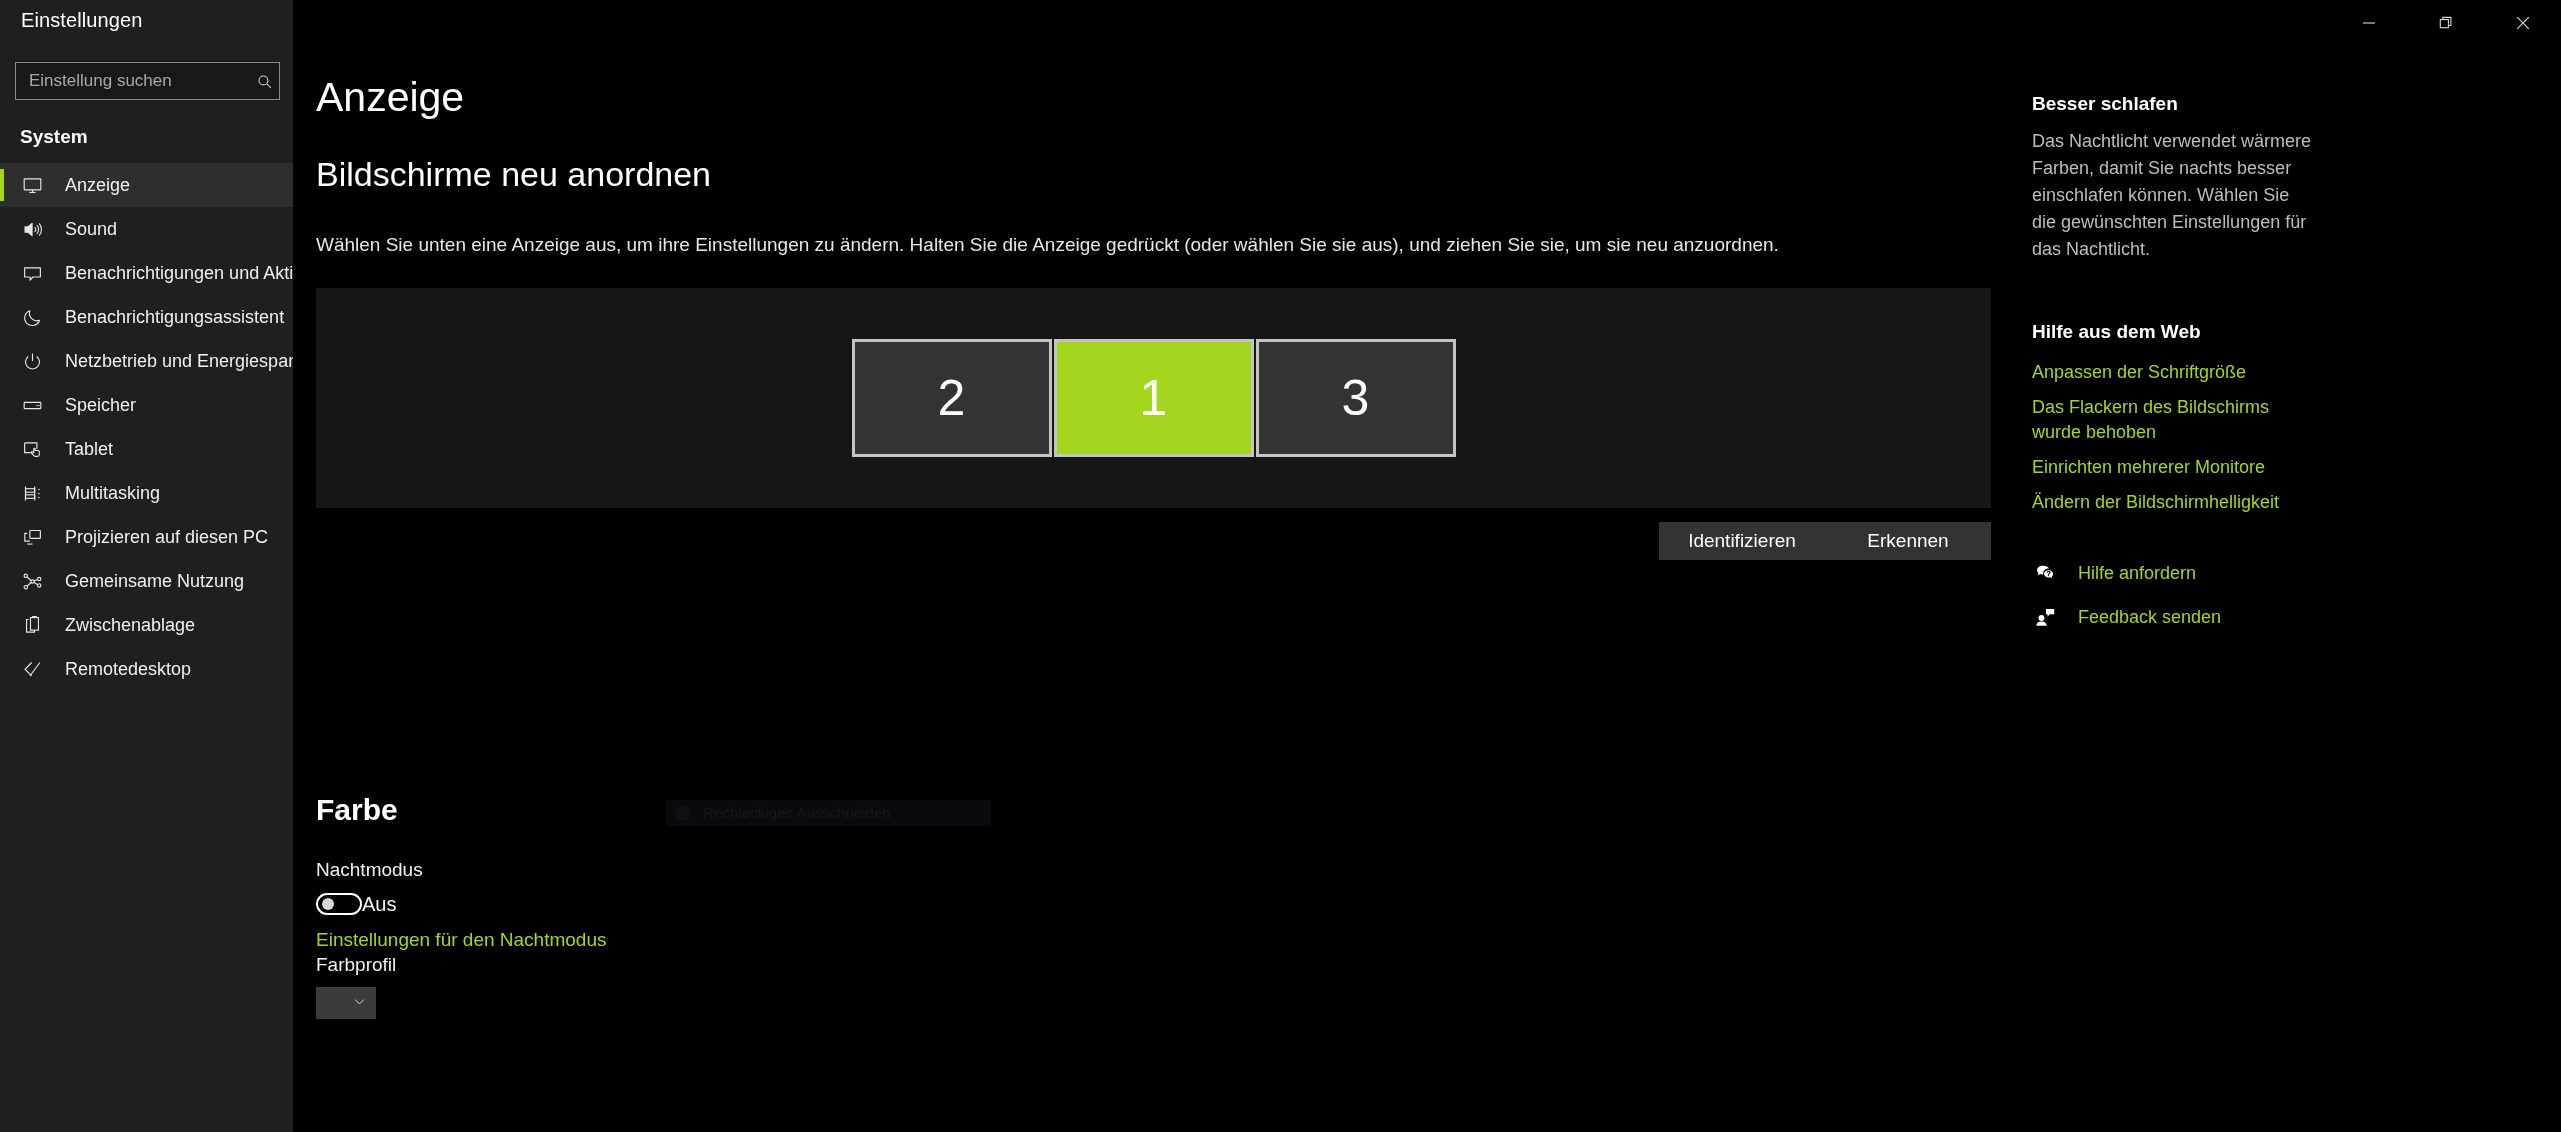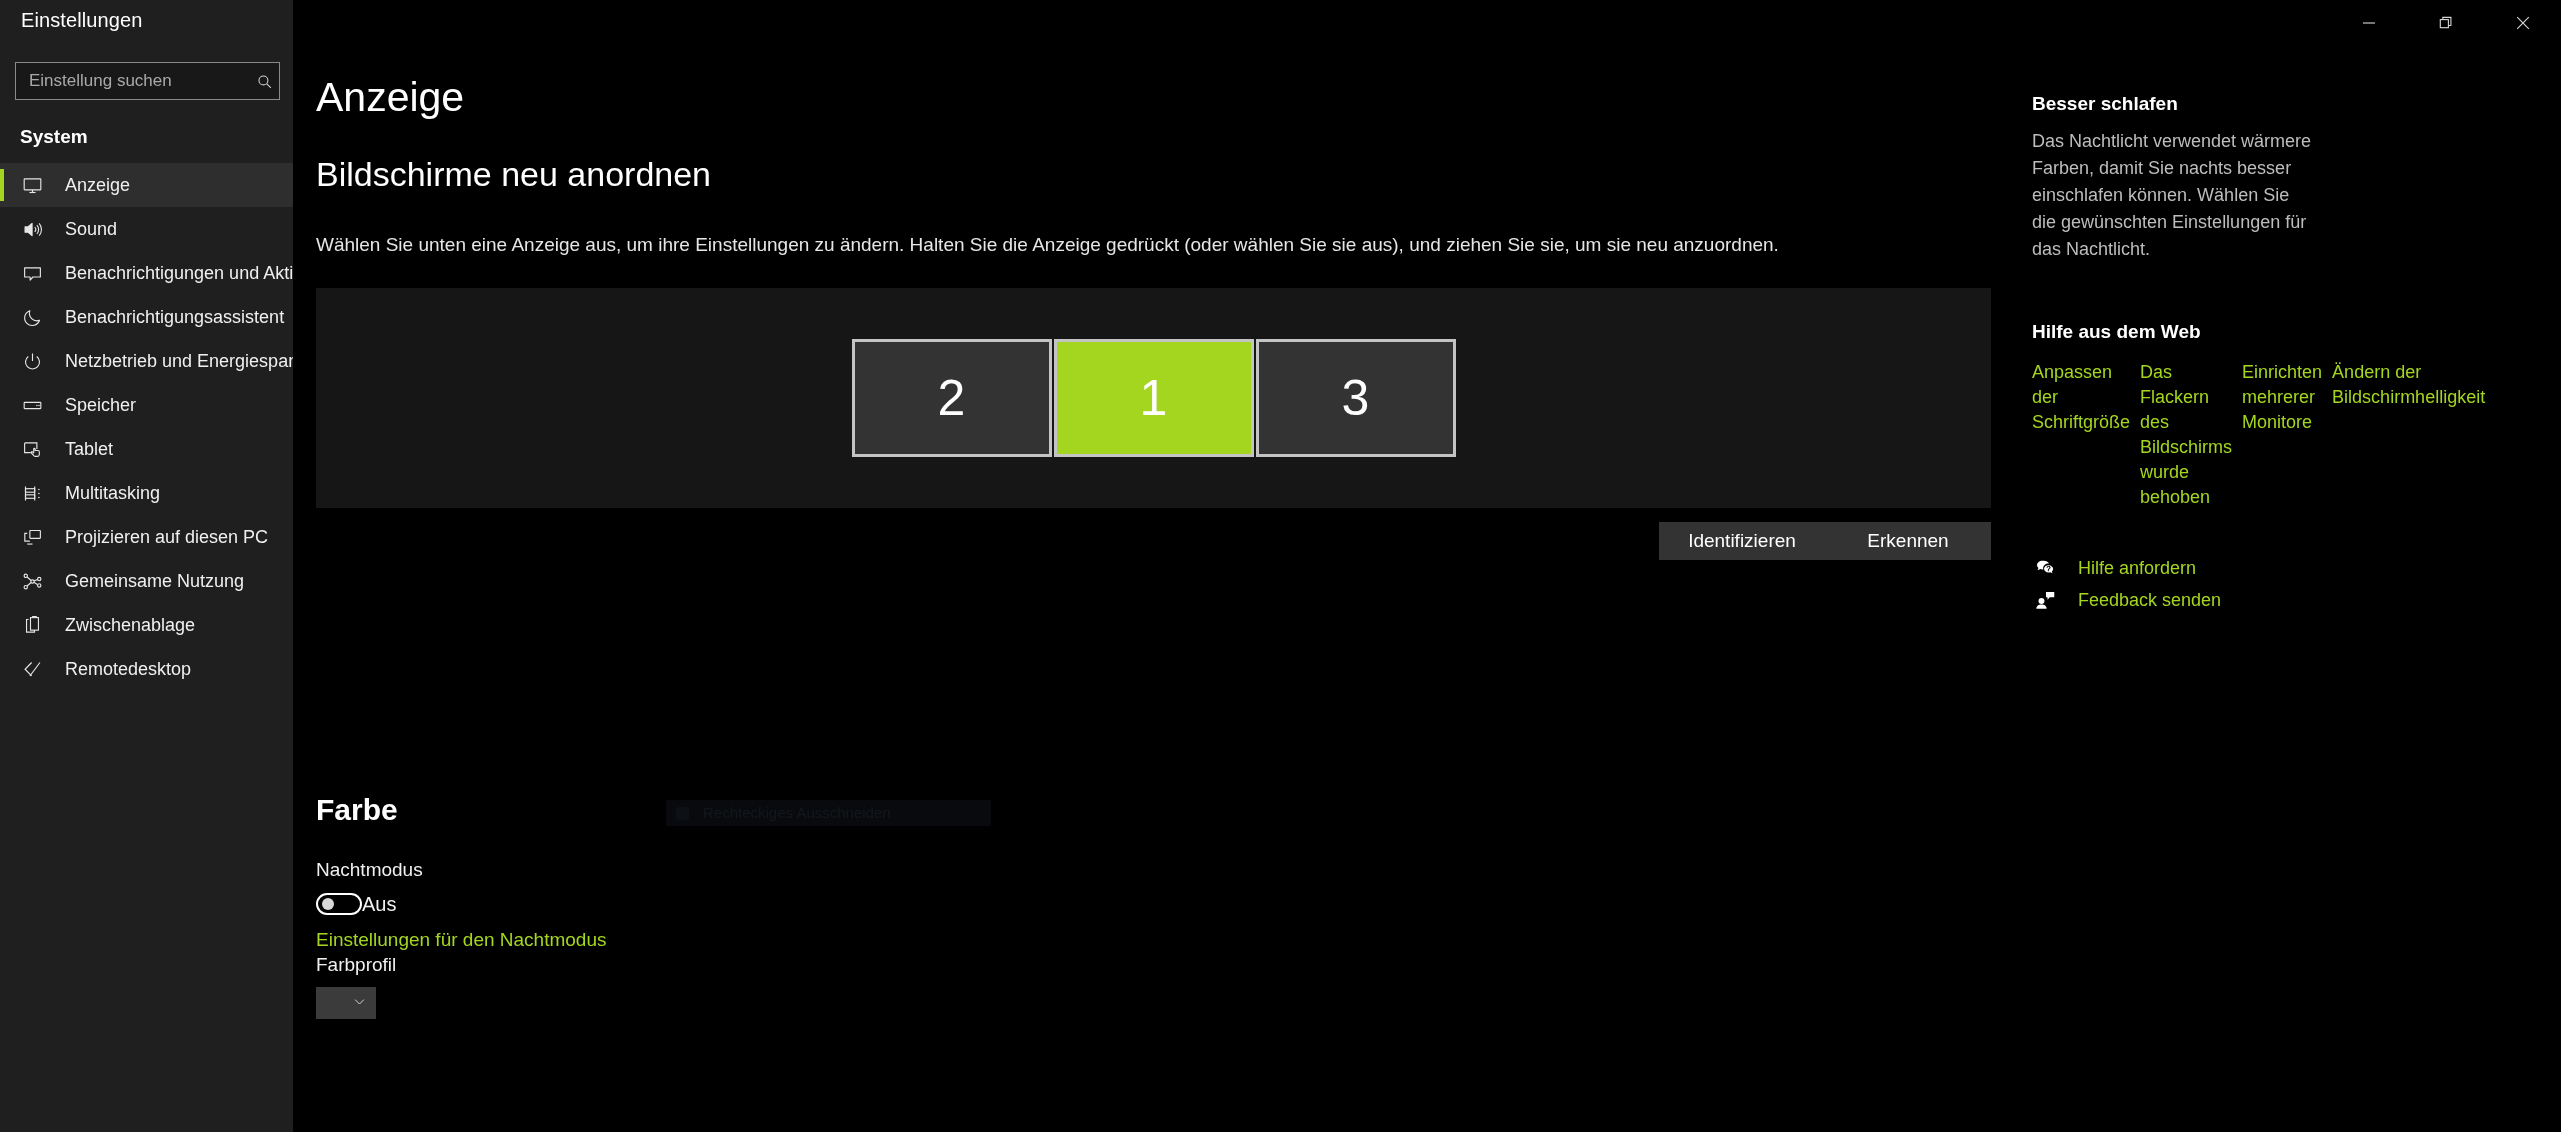--- a/index.html
+++ b/index.html
@@ -409,28 +409,28 @@
     line-height: 27px;
   }
   .rp-heading2 {
     font-size: 19px;
     font-weight: bold;
     color: #ffffff;
     line-height: 24px;
     margin-top: 57px;
     margin-bottom: 16px;
   }
-  .rp-links { display: flex; flex-direction: row; gap: 10px; }
+  .rp-links { display: flex; flex-direction: column; gap: 10px; }
   .rp-links a { font-size: 18px; line-height: 25px; }
 
   .rp-actions {
     margin-top: 46px;
     display: flex;
     flex-direction: column;
-    gap: 8px;
+    gap: 20px;
   }
   .rp-action {
     display: flex;
     align-items: center;
     cursor: default;
   }
   .rp-action-icon {
     width: 26px;
     flex: 0 0 26px;
     height: 24px;

